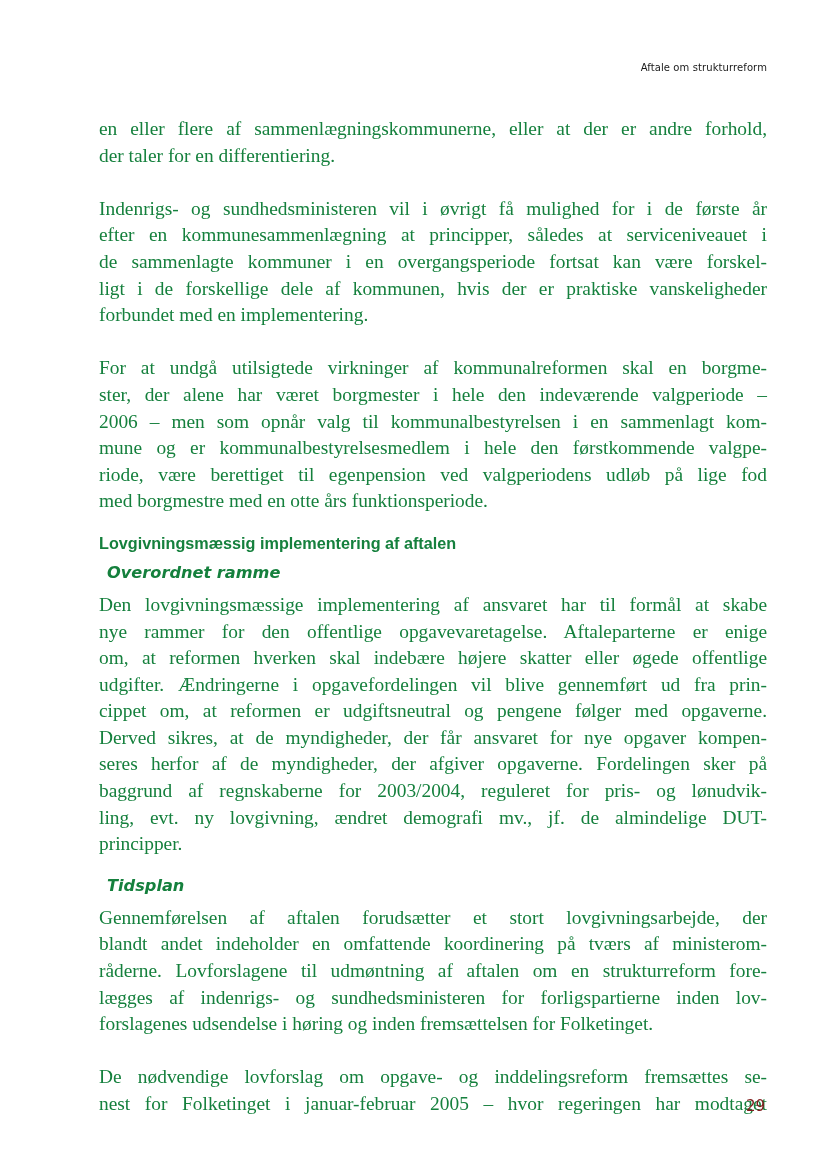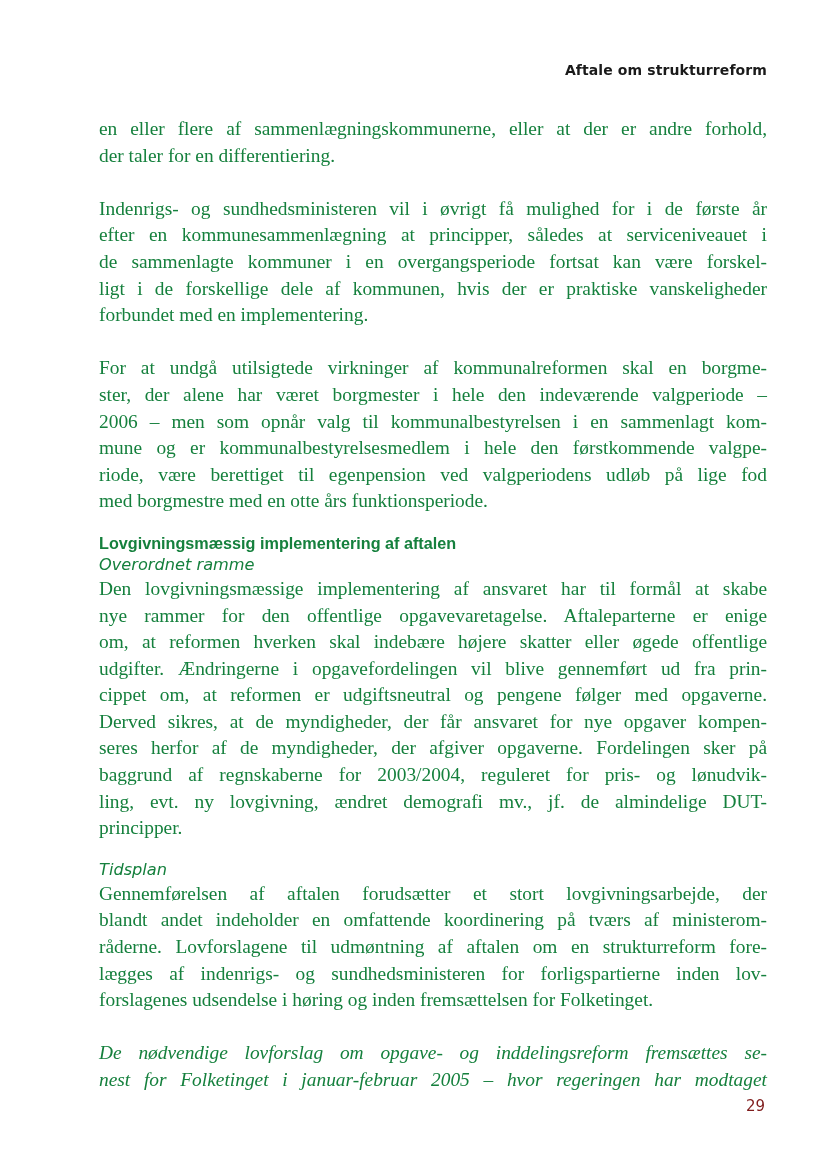--- a/index.html
+++ b/index.html
@@ -1,41 +1,40 @@
 <!DOCTYPE html>
 <html><head>
   <meta charset="utf-8">
   <style>
     html, body { margin: 0; padding: 0; background: #ffffff; }
     body { width: 827px; height: 1169px; position: relative; overflow: hidden; color: #111; }
     .running-header {
       position: absolute; top: 62px; right: 60px;
-      font-family: "DejaVu Sans", sans-serif; font-size: 14px; color: #1a1a1a;
+      font-family: "DejaVu Sans", sans-serif; font-size: 10px; color: #1a1a1a;
       letter-spacing: 0.1px;
-      font-weight: bold;
     }
     .page-number {
       position: absolute; top: 1097px; right: 62px;
       font-family: "DejaVu Sans", sans-serif; font-size: 15px; color: #7f1d1d;
     }
     .content {
       position: absolute; left: 99px; top: 116px; width: 668px;
       font-family: "Liberation Serif", serif; font-size: 19.4px; line-height: 26.6px; color: #15803d;
     }
     .para { margin: 0 0 26.6px 0; }
-    .para.tight { margin-bottom: 0; font-style: italic; }
+    .para.tight { margin-bottom: 0; }
     .line { display: block; white-space: nowrap; text-align: justify; text-align-last: justify; }
     .line.last { text-align-last: left; }
     .h-bold {
       font-family: Liberation Sans, sans-serif; font-weight: bold; font-size: 16.2px;
       line-height: 22px; margin: 0; display: block; padding-top: 3px;
     }
     .h-italic {
-      font-family: "DejaVu Sans", sans-serif; font-weight: normal; font-style: italic; font-size: 16.2px;
-      line-height: 22px; margin: 0; display: block;
+      font-family: "DejaVu Sans", sans-serif; font-weight: bold; font-style: italic; font-size: 16.2px;
+      line-height: 22px; margin: 8px; display: block;
     }
   </style>
 </head>
 <body>
 
 <div class="running-header">Aftale om strukturreform</div>
 
 <div class="content">
 
   <p class="para">

